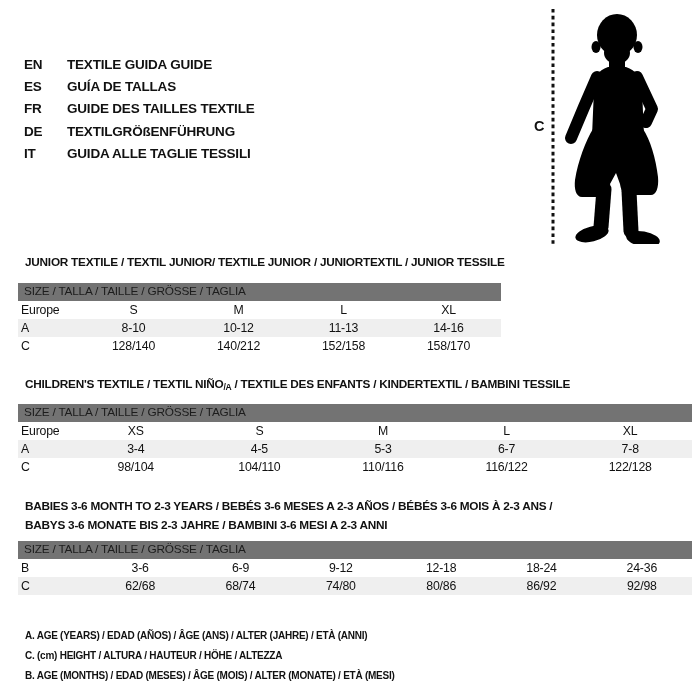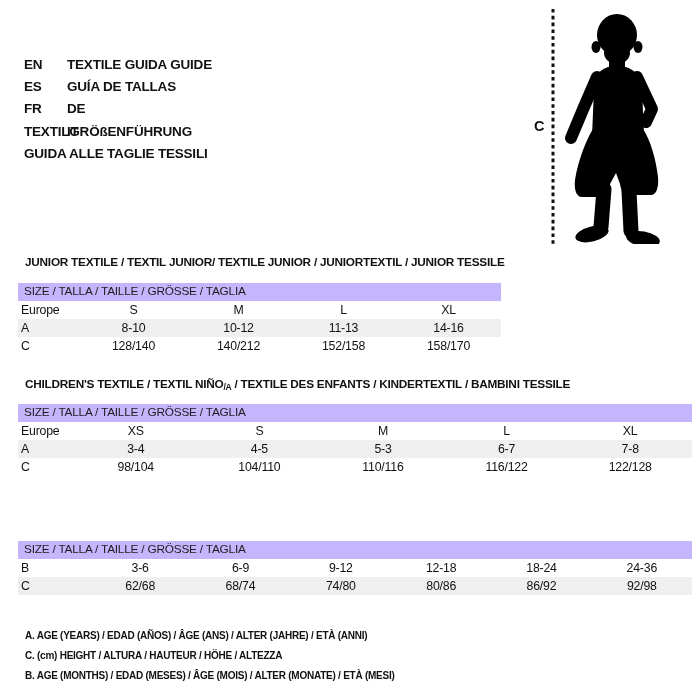--- a/index.html
+++ b/index.html
@@ -75,21 +75,21 @@
     vertical-align: middle;
     line-height: 1;
     overflow: hidden;
     white-space: nowrap;
   }
   table.size-table td.lbl {
     text-align: left;
     padding-left: 3px;
   }
   tr.band-row td {
-    background: #c4b5fd;
+    background: #737373;
     text-align: left;
     padding-left: 6px;
     font-size: 11.8px;
     color: #1c1c1c;
     height: 18px;
   }
   tr.shaded td { background: #efefef; }
 
   .t1 { top: 283px; width: 483px; }
   .t2 { top: 404px; width: 674px; }
@@ -118,20 +118,21 @@
 <body>
 
 <div class="canvas">
 
   <div class="lang-list">
     <span>EN</span>
     <span>TEXTILE GUIDA GUIDE</span>
     <span>ES</span>
     <span>GUÍA DE TALLAS</span>
     <span>FR</span>
+    <span>GUIDE DES TAILLES TEXTILE</span>
     <span>DE</span>
     <span>TEXTILGRÖßENFÜHRUNG</span>
     <span>IT</span>
     <span>GUIDA ALLE TAGLIE TESSILI</span>
   </div>
 
   <svg class="dash-line" width="4" height="236">
     <line x1="2" y1="0" x2="2" y2="236" stroke="#111" stroke-width="3" stroke-dasharray="3.6 3.2"></line>
   </svg>
 
@@ -230,20 +231,24 @@
         <td class="lbl">C</td>
         <td>98/104</td>
         <td>104/110</td>
         <td>110/116</td>
         <td>116/122</td>
         <td>122/128</td>
       </tr>
     </tbody>
   </table>
 
+  <div class="section-title title-3">
+    <div>BABIES 3-6 MONTH TO 2-3 YEARS / BEBÉS 3-6 MESES A 2-3 AÑOS / BÉBÉS 3-6 MOIS À 2-3 ANS /</div>
+    <div>BABYS 3-6 MONATE BIS 2-3 JAHRE / BAMBINI 3-6 MESI A 2-3 ANNI</div>
+  </div>
 
   <table class="size-table t3">
     <colgroup>
         <col class="c-label">
         <col>
         <col>
         <col>
         <col>
         <col>
         <col>

